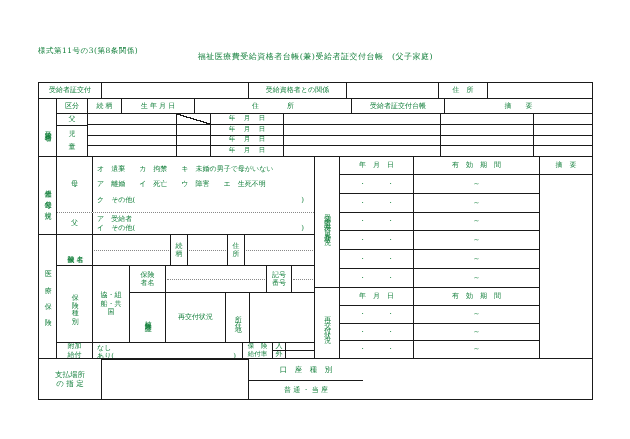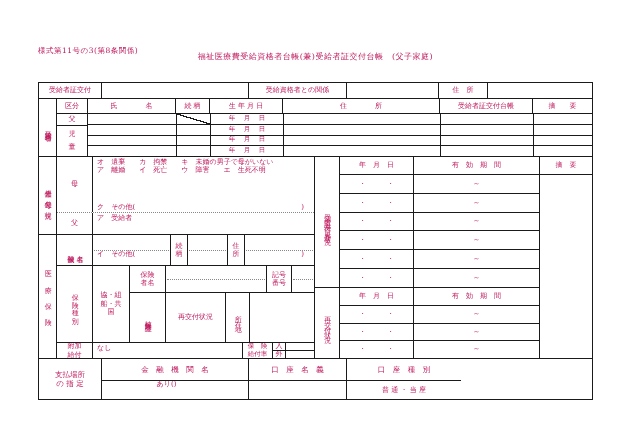--- a/index.html
+++ b/index.html
@@ -1,38 +1,38 @@
 <!DOCTYPE html>
 <html><head>
 <meta charset="utf-8">
 <style>
   html,body{margin:0;padding:0;background:#fff;}
   .page{position:relative;width:630px;height:439px;background:#ffffff;
-        font-family:"DejaVu Serif","Liberation Serif",serif;color:#be185d;overflow:hidden;}
+        font-family:"DejaVu Serif","Liberation Serif",serif;color:#15803d;overflow:hidden;}
   .page *{box-sizing:border-box;}
   .form-number{position:absolute;left:38px;top:46px;font-size:7.5px;letter-spacing:.5px;}
   .form-title{position:absolute;left:38px;top:51px;width:555px;text-align:center;font-size:8px;letter-spacing:.5px;}
   .tbl{position:absolute;left:38px;top:82px;width:555px;height:318px;border:1.5px solid #1a1a1a;
        display:flex;flex-direction:column;font-size:7px;line-height:1.2;}
   .row{display:flex;min-height:0;}
   .col{display:flex;flex-direction:column;min-width:0;min-height:0;}
   .c{display:flex;align-items:center;justify-content:center;min-width:0;min-height:0;overflow:hidden;text-align:center;}
   .grow{flex:1 1 0;}
   .bl{border-left:1px solid #1a1a1a;}
   .bt{border-top:1px solid #1a1a1a;}
   .btd{border-top:1px dotted #888;}
   .v{writing-mode:vertical-rl;text-orientation:upright;}
   .vlr{writing-mode:vertical-lr;text-orientation:upright;white-space:pre-line;line-height:1.3;}
   .pre{white-space:pre-line;}
   .f65{font-size:6.5px;}
   .f75{font-size:7.5px;}
   .dmid{position:relative;}
   .dmid::after{content:"";position:absolute;left:1px;right:1px;top:50%;border-top:1px dotted #888;}
   .diag{background:linear-gradient(to top right,transparent calc(50% - .6px),#1a1a1a calc(50% - .6px),#1a1a1a calc(50% + .6px),transparent calc(50% + .6px));}
-  .flexline{display:flex;justify-content:space-between;width:100%;padding-right:6px;margin-top:28px;}
+  .flexline{display:flex;justify-content:space-between;width:100%;padding-right:6px;}
   .stack{width:9px;word-break:break-all;line-height:1.9;text-align:center;}
   .optcol{justify-content:space-evenly;align-items:flex-start;padding:1px 4px;}
   .ls1{letter-spacing:1px;} .ls2{letter-spacing:2.5px;} .ls5{letter-spacing:5px;}
   .ls8{letter-spacing:8px;} .ls16{letter-spacing:16px;}
 </style>
 </head>
 <body>
 
 <div class="page">
   <div class="form-number">様式第11号の3(第8条関係)</div>
@@ -47,21 +47,20 @@
       <div class="c bl" style="width:92px"></div>
       <div class="c bl" style="width:49px">住　所</div>
       <div class="c bl grow"></div>
     </div>
 
     <div class="row bt" style="height:58px">
       <div class="c v ls1" style="width:17px">受給資格者</div>
       <div class="col grow bl">
         <div class="row" style="height:14px">
           <div class="c" style="width:30px">区分</div>
-          <div class="c bl" style="width:88px">氏　　　　名</div>
           <div class="c bl" style="width:34px">続 柄</div>
           <div class="c bl" style="width:73px">生 年 月 日</div>
           <div class="c bl" style="width:157px">住　　　　所</div>
           <div class="c bl" style="width:93px">受給者証交付台帳</div>
           <div class="c bl grow">摘　　要</div>
         </div>
         <div class="row grow bt">
           <div class="col" style="width:30px">
             <div class="c" style="height:11px">父</div>
             <div class="c grow bt">
@@ -170,21 +169,21 @@
                   <div class="c bl v ls5" style="width:24px">所在地</div>
                   <div class="c bl grow"></div>
                 </div>
               </div>
             </div>
             <div class="row grow bt">
               <div class="c pre" style="width:35px">附加
 給付</div>
               <div class="col bl optcol" style="width:150px">
                 <div>なし</div>
-                <div class="flexline" style="padding-right:2px;justify-content:center;">
+                <div class="flexline" style="padding-right:2px;">
                   <span>あり(</span>
                   <span>)</span>
                 </div>
               </div>
               <div class="c bl pre f65" style="width:30px">保　険
 給付率</div>
               <div class="col bl" style="width:13px">
                 <div class="c grow">入</div>
                 <div class="c grow bt">外</div>
               </div>
@@ -261,25 +260,20 @@
           <div class="c" style="height:17px">摘　要</div>
           <div class="c grow bt"></div>
         </div>
       </div>
     </div>
 
     <div class="row bt grow">
       <div class="c pre f75" style="width:62px">支払場所
 の 指 定</div>
       <div class="col bl" style="width:147px">
-        <div class="c f75" style="height:21px">金　融　機　関　名</div>
-        <div class="c grow bt"></div>
-      </div>
-      <div class="col bl" style="width:98px">
-        <div class="c f75" style="height:21px">口　座　名　義</div>
         <div class="c grow bt"></div>
       </div>
       <div class="col bl" style="width:115px">
         <div class="c f75" style="height:21px">口　座　種　別</div>
         <div class="c grow bt">普 通 ・ 当 座</div>
       </div>
     </div>
 
   </div>
 </div>

